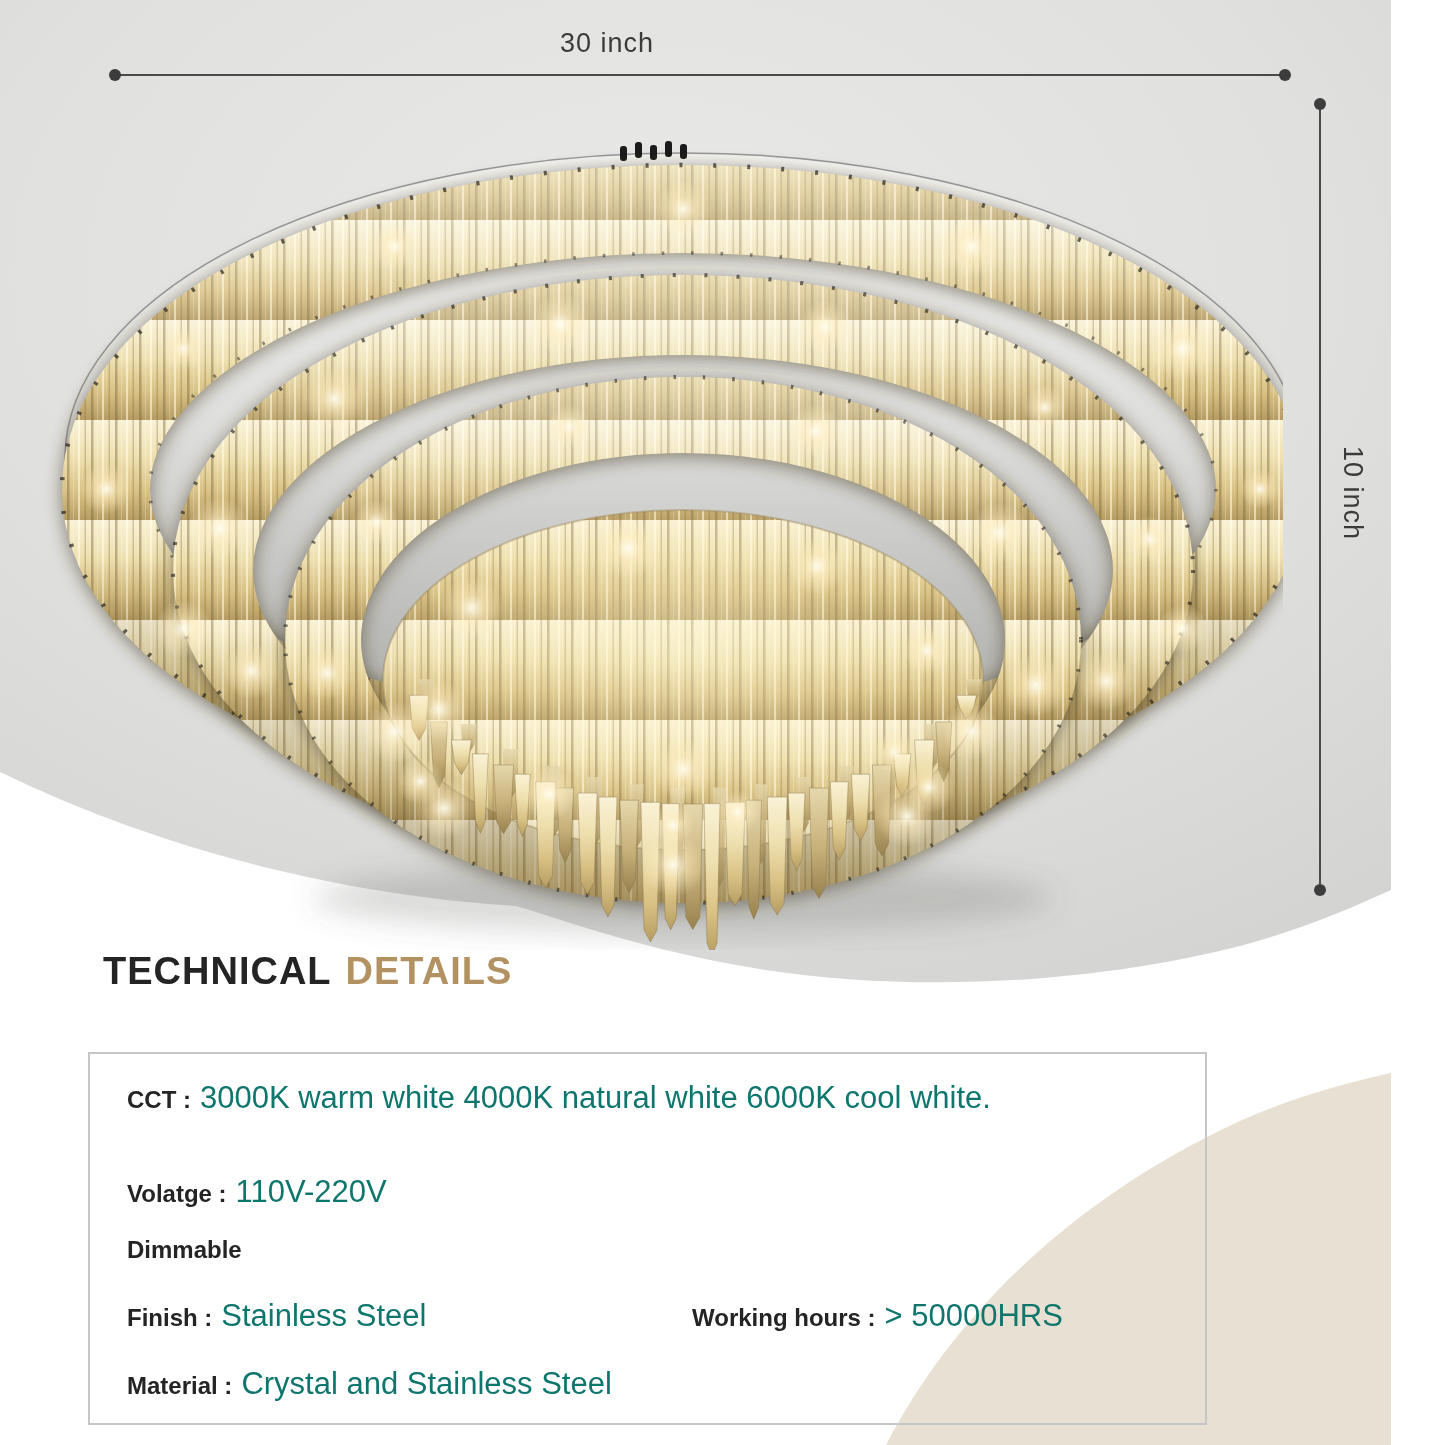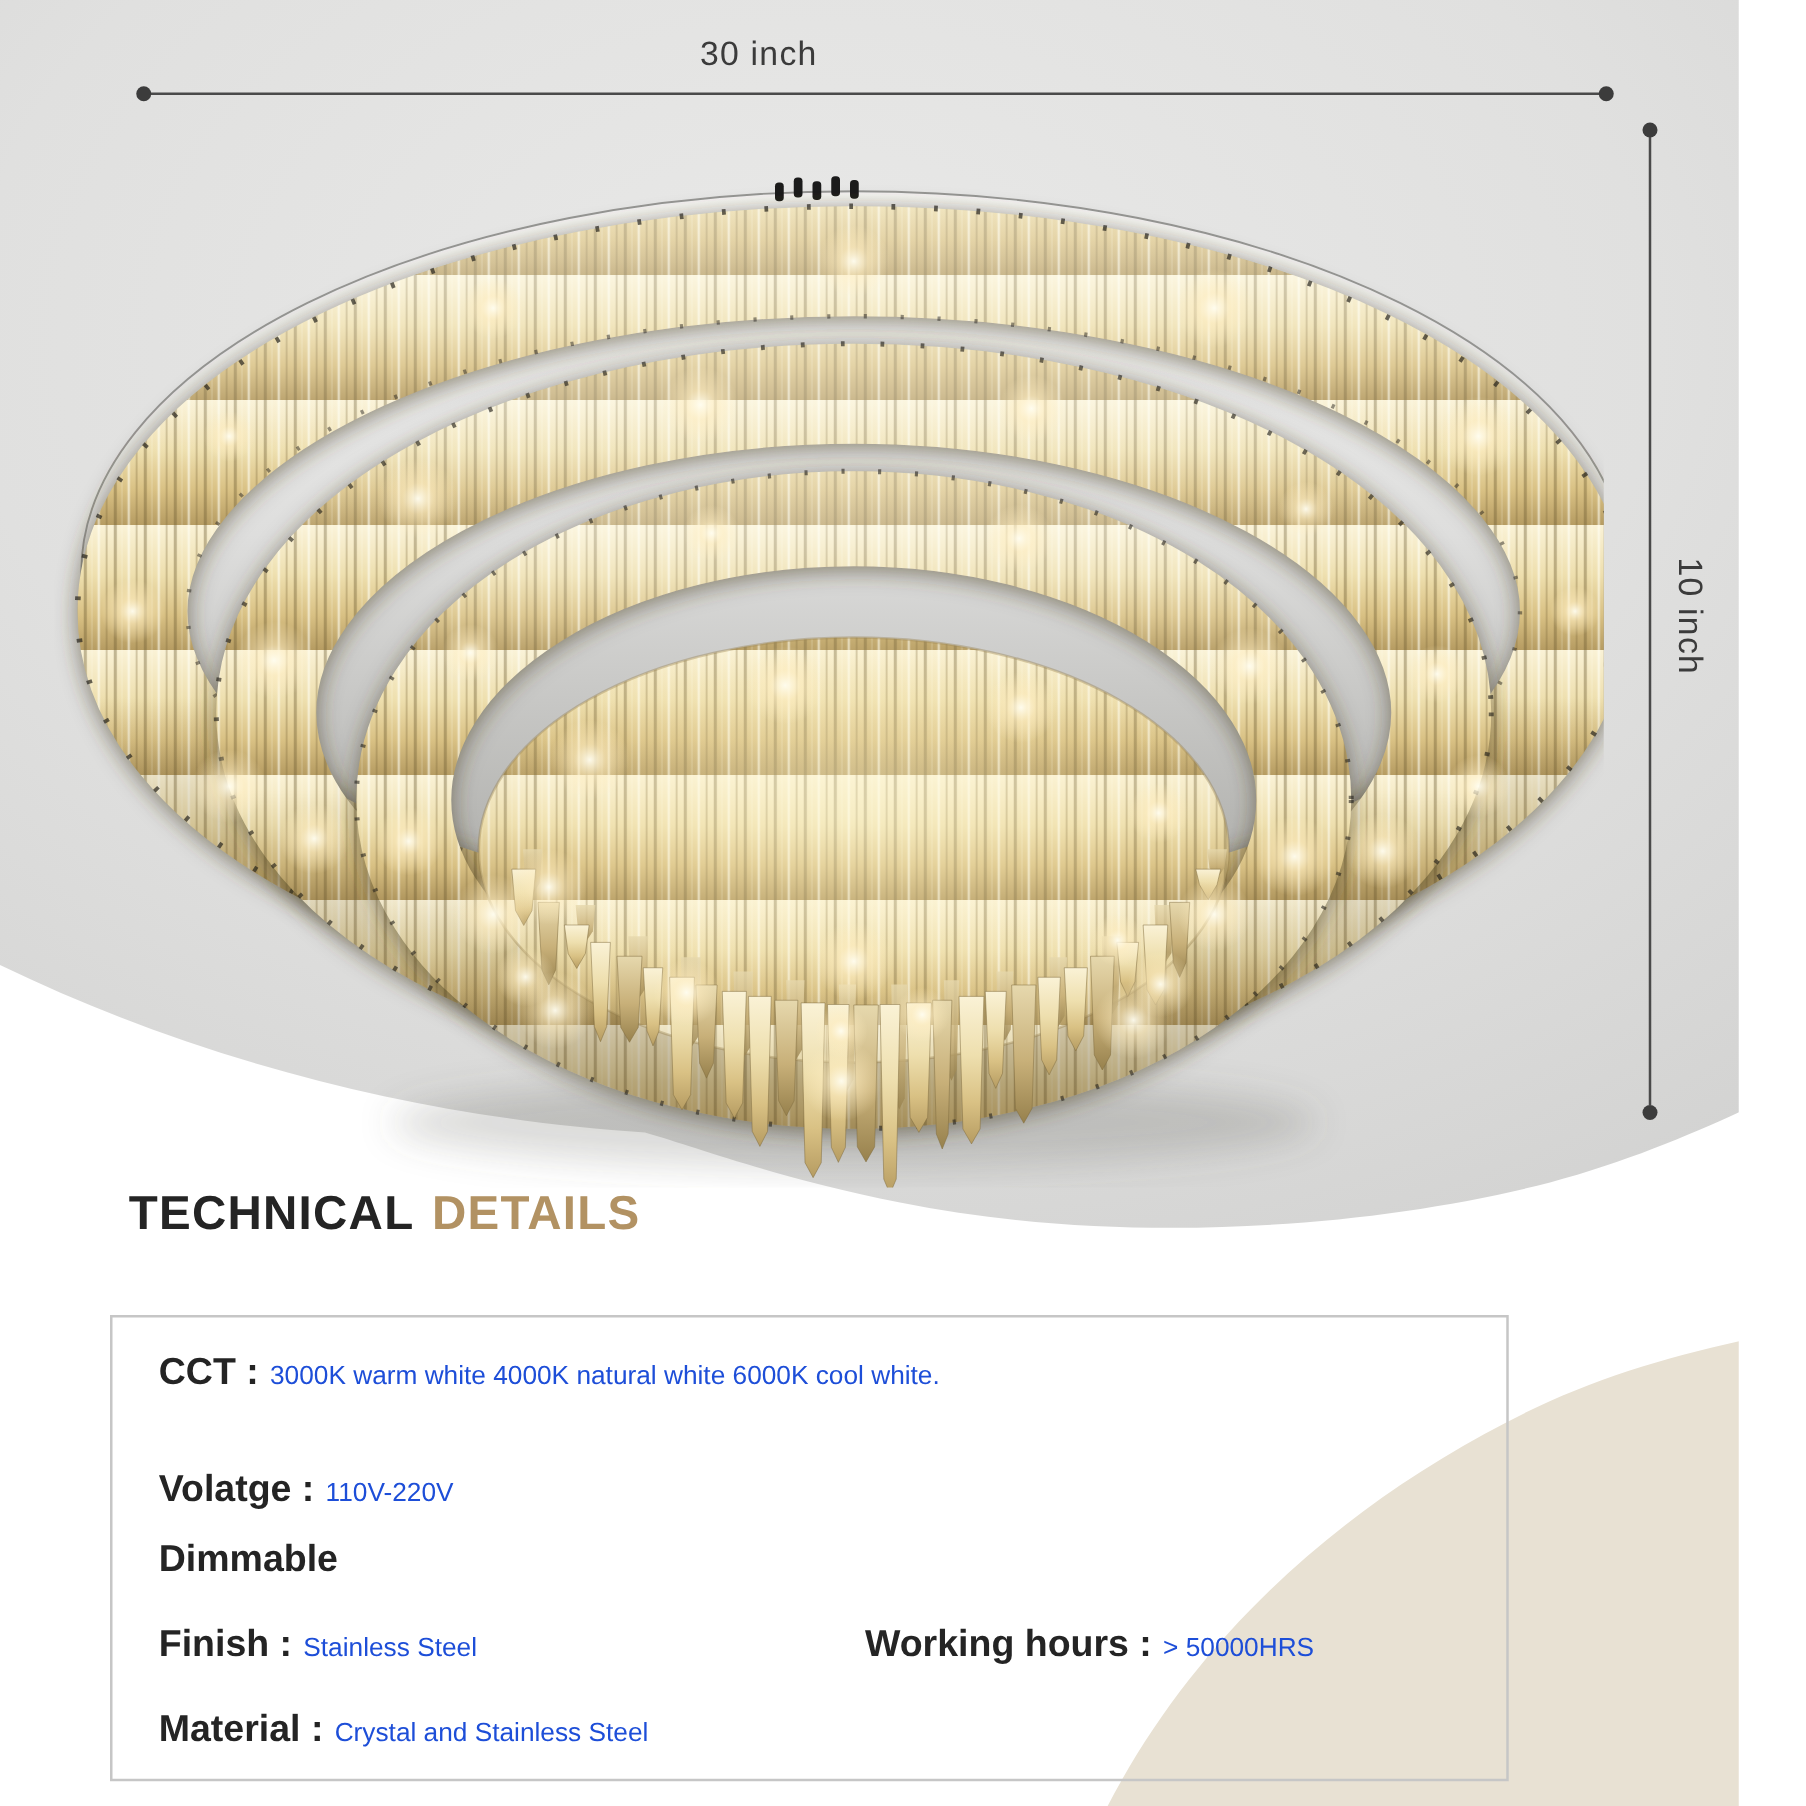--- a/index.html
+++ b/index.html
@@ -27,22 +27,22 @@
   }
   .heading .w1{color:#242424;}
   .heading .w2{color:#b29263;margin-left:14px;}
 
   
   .spec-box{
     position:absolute;left:88px;top:1052px;width:1119px;height:373px;
     border:2px solid #c6c6c6;background:transparent;box-sizing:border-box;
   }
   .spec-cell{position:absolute;white-space:nowrap;line-height:36px;}
-  .spec-cell .lbl{font-size:30px;font-weight:700;color:#242424;}
-  .spec-cell .val{font-size:21px;color:#1d4ed8;margin-left:9px;}
+  .spec-cell .lbl{font-size:24px;font-weight:700;color:#242424;}
+  .spec-cell .val{font-size:31px;color:#0f766e;margin-left:9px;}
   .col-l{left:37px;}
   .col-r{left:602px;}
   .row-0{top:26px;}
   .row-1{top:120px;}
   .row-2{top:176px;}
   .row-3{top:244px;}
   .row-4{top:312px;}
 </style>
 </head>
 <body>

